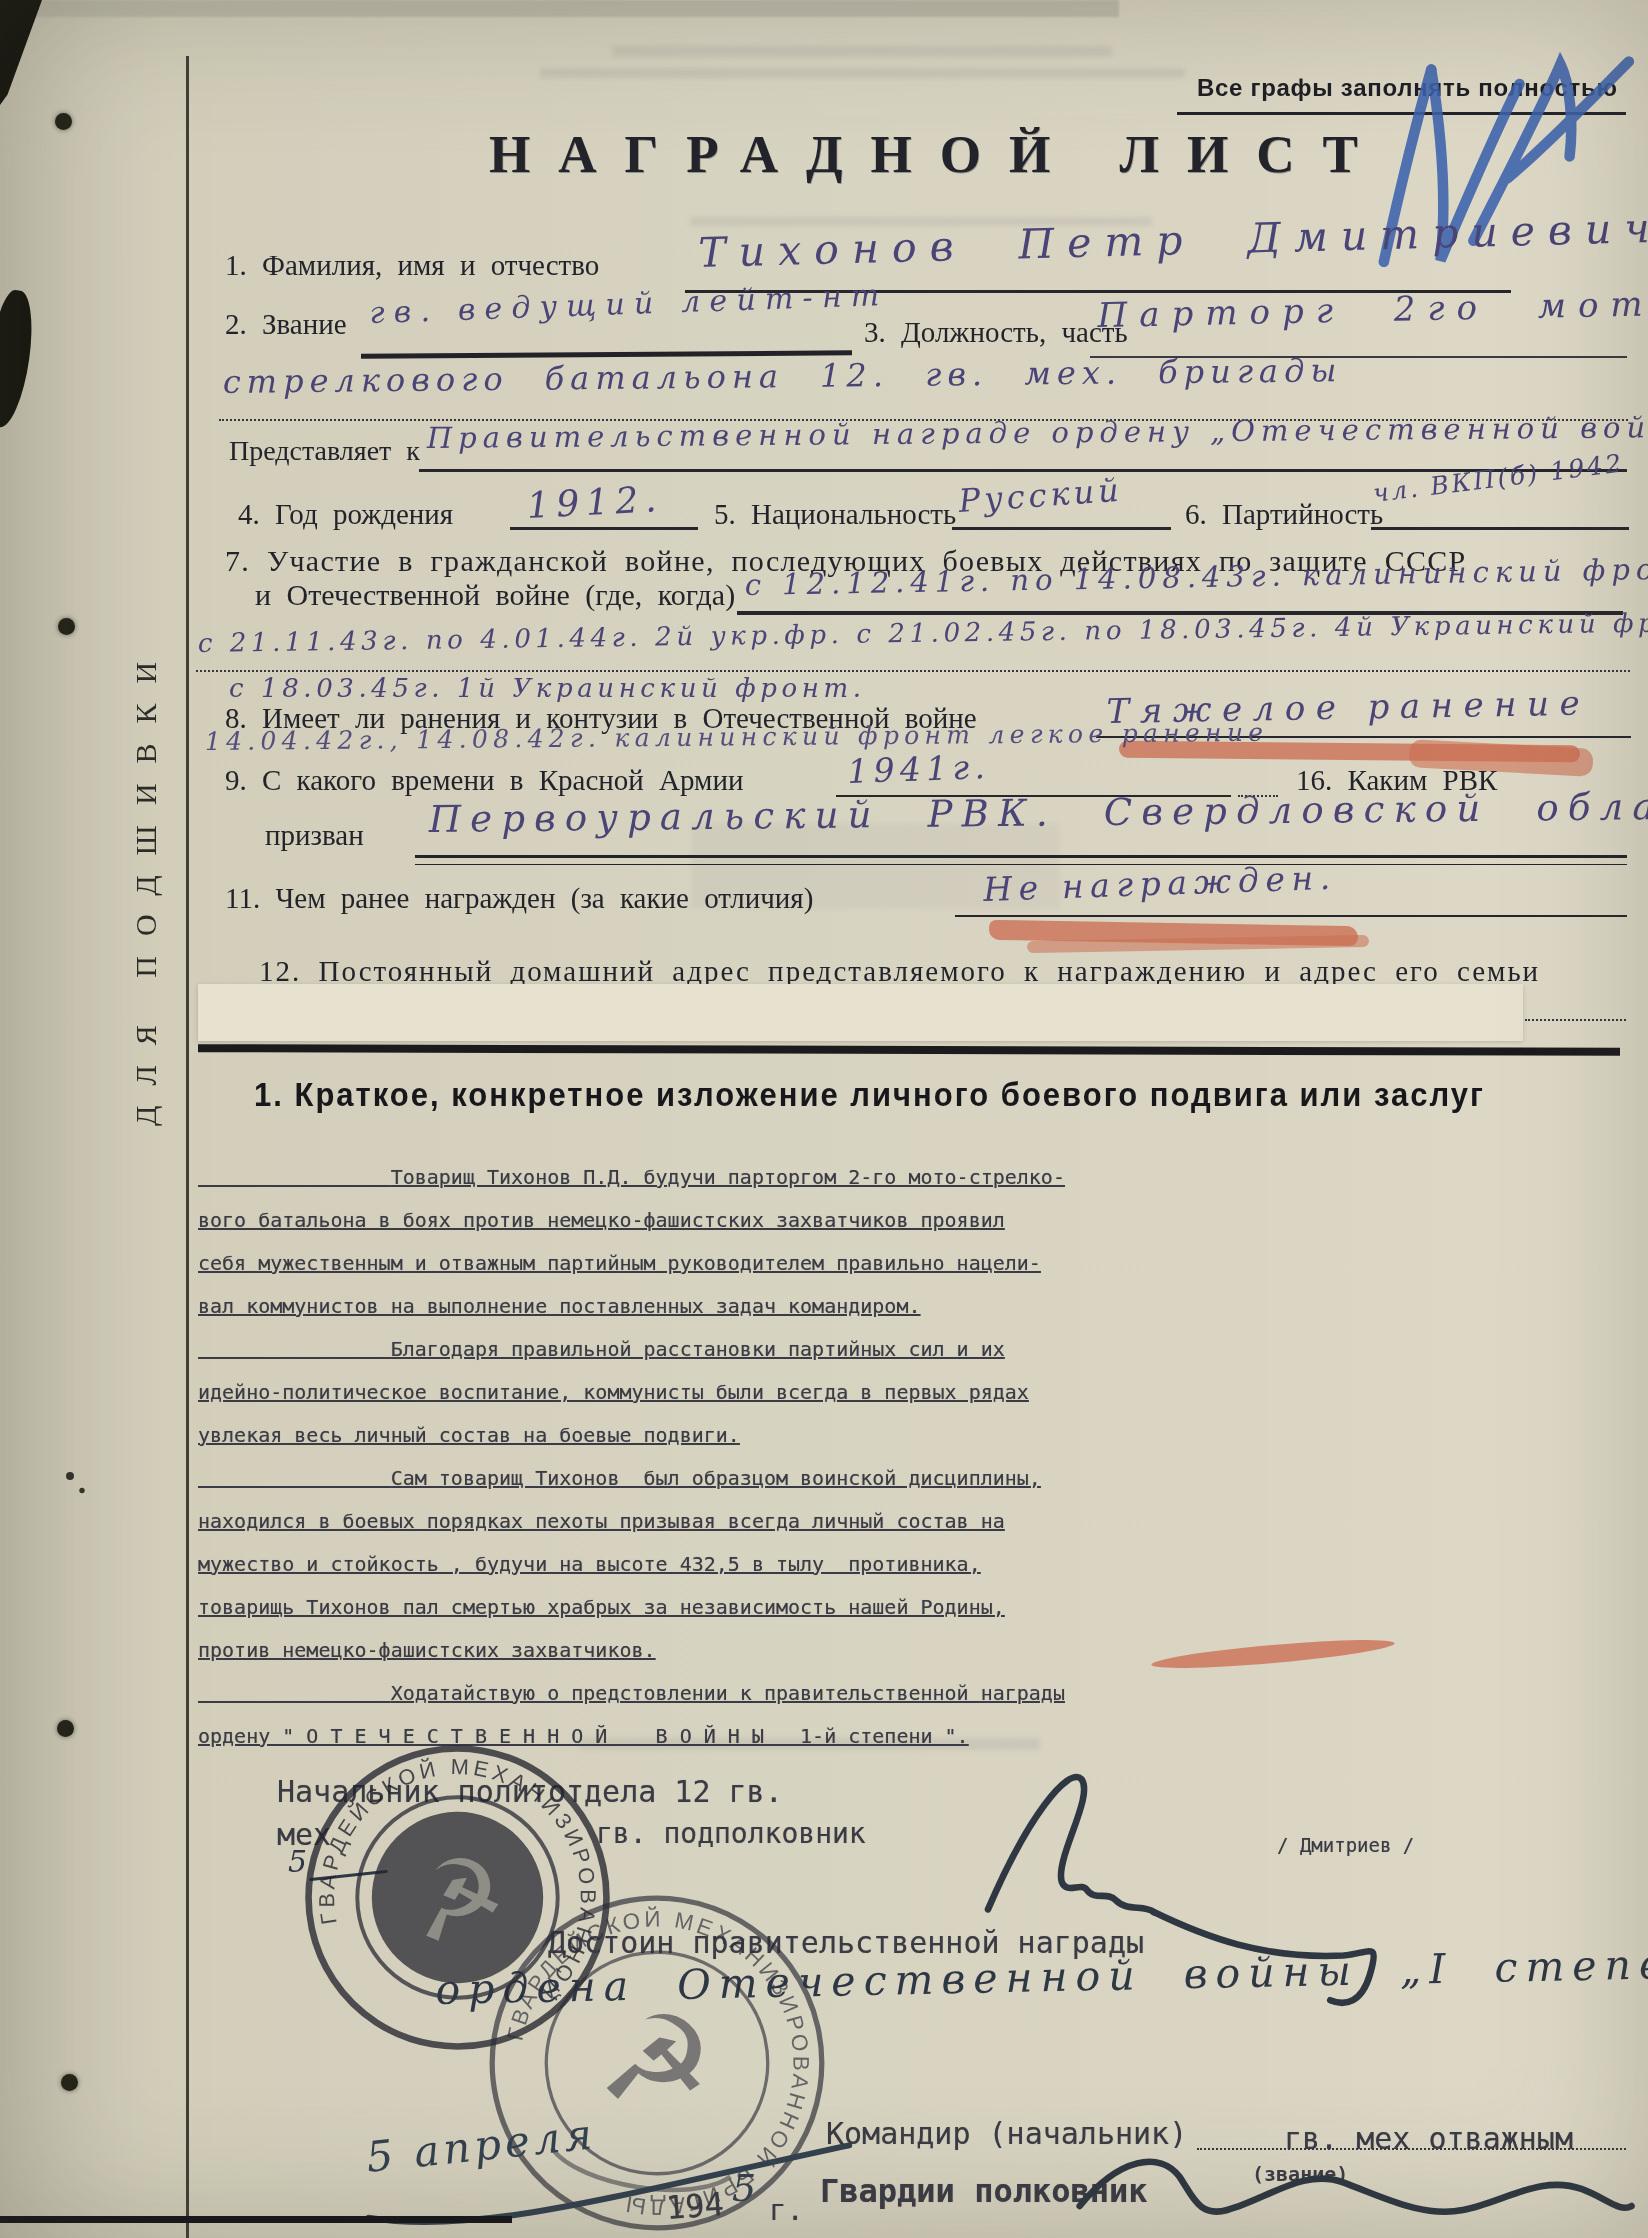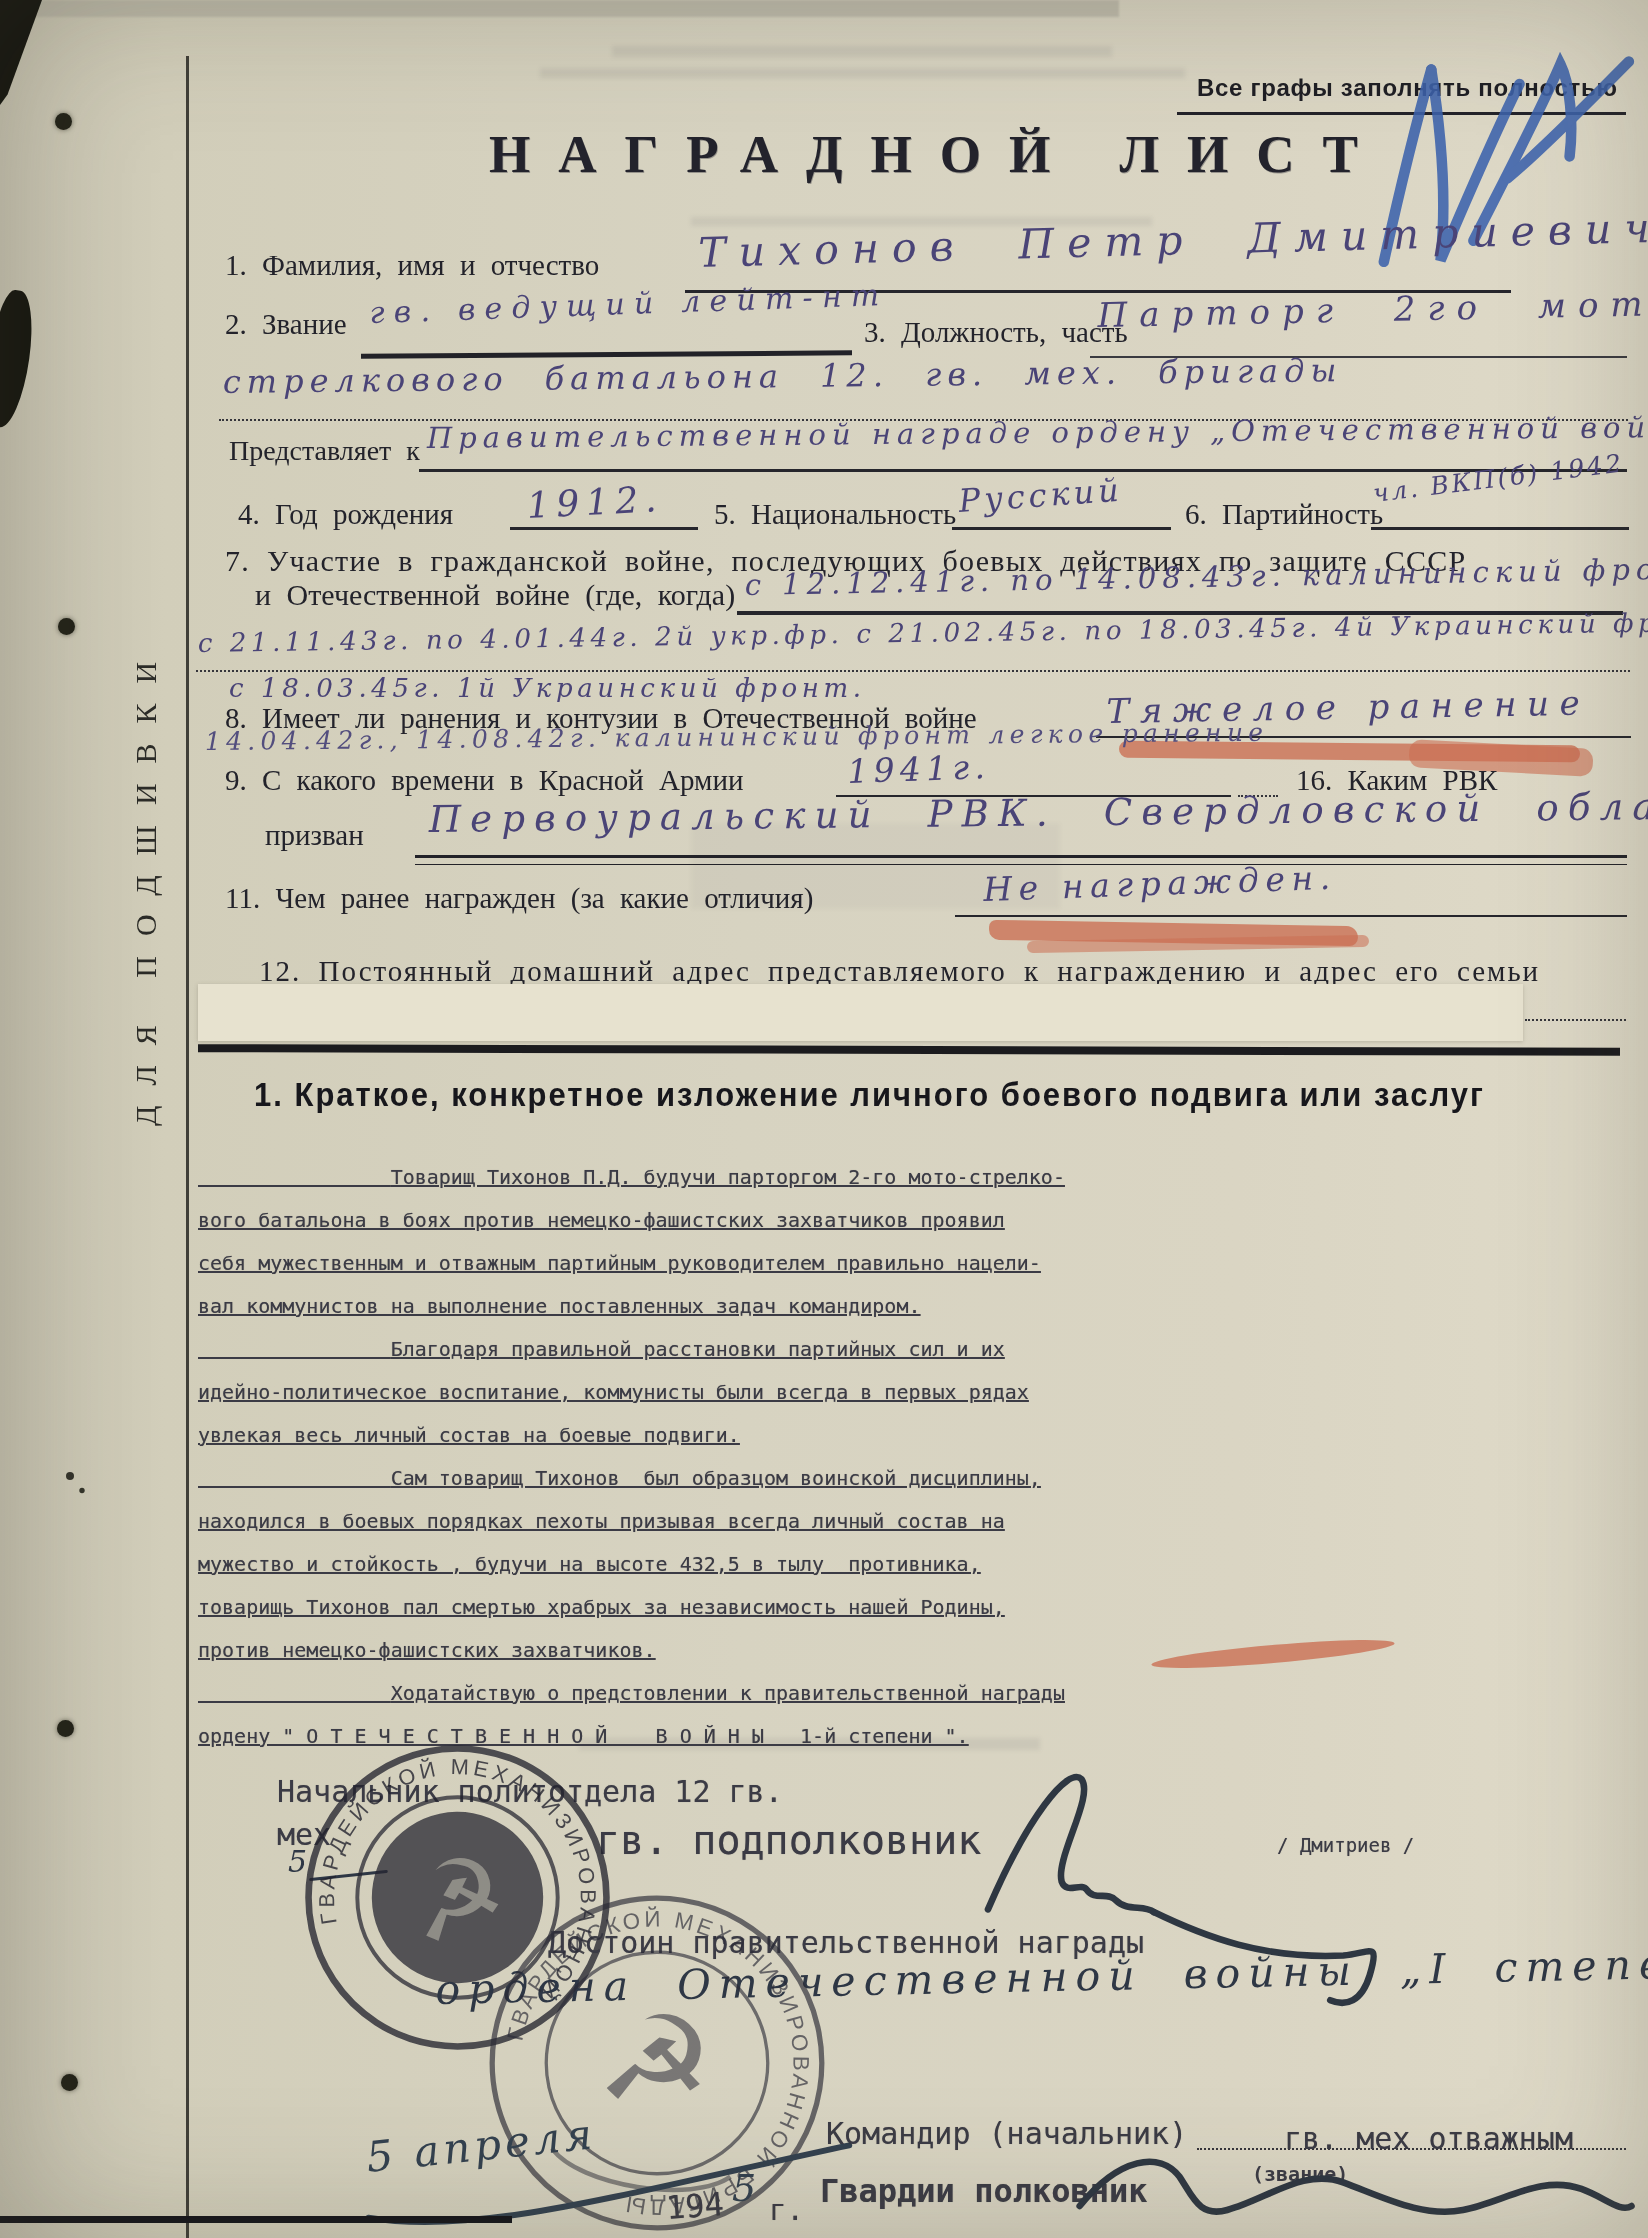--- a/index.html
+++ b/index.html
@@ -138,21 +138,21 @@
 находился в боевых порядках пехоты призывая всегда личный состав на
 мужество и стойкость , будучи на высоте 432,5 в тылу  противника,
 товарищь Тихонов пал смертью храбрых за независимость нашей Родины,
 против немецко-фашистских захватчиков.
                 Ходатайствую о предстовлении к правительственной награды
 ордену " О Т Е Ч Е С Т В Е Н Н О Й    В О Й Н Ы   1-й степени ".</div>
   <div class="abs red-mark" style="left:1151px;top:1645px;width:244px;height:18.4px;border-radius:50%;transform:rotate(-5deg);"></div>
 
   <div class="abs tw" style="left:277px;top:1774px;font-size:30px;">Начальник политотдела 12 гв.</div>
   <div class="abs tw" style="left:277px;top:1817px;font-size:30px;">мех</div>
-  <div class="abs tw" style="left:596px;top:1817px;font-size:40px;">гв. подполковник</div>
+  <div class="abs tw" style="left:596px;top:1817px;font-size:28px;">гв. подполковник</div>
   <div class="abs hw hw-dark" style="left:288px;top:1844px;font-size:30px;">5</div>
   <div class="abs" style="left:309px;top:1874px;width:79px;height:3.3px;background:#2e3745;transform:rotate(-6deg);border-radius:2px;"></div>
   <svg class="abs" style="left:909px;top:1738px;" width="645" height="277" viewBox="0 0 980 420">
     <g fill="none" stroke="#2e3742" stroke-width="10" stroke-linecap="round">
       <path d="M120,260 C180,120 242,42 262,62 C282,88 222,182 232,218 C239,238 262,218 270,230 C282,248 302,232 314,246 C332,264 356,252 372,264"></path>
       <path d="M372,264 C450,302 540,336 660,330 C700,327 716,306 700,360 C688,400 664,408 640,398"></path>
     </g>
   </svg>
   <div class="abs tw" style="left:1277px;top:1834px;font-size:19px;">/ Дмитриев /</div>
 

